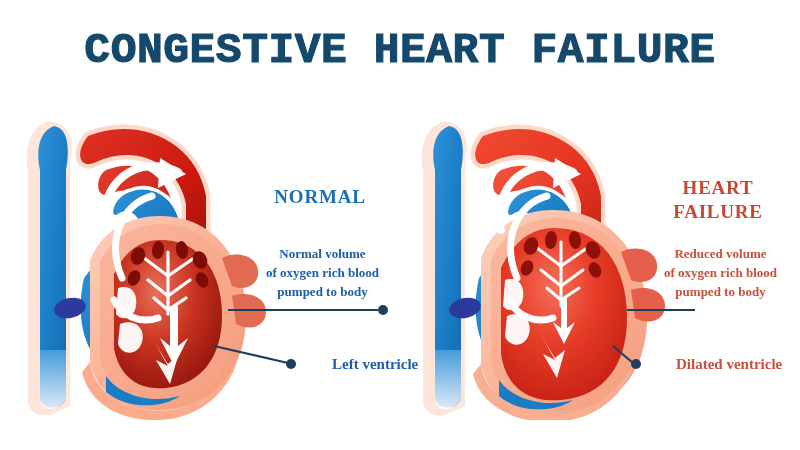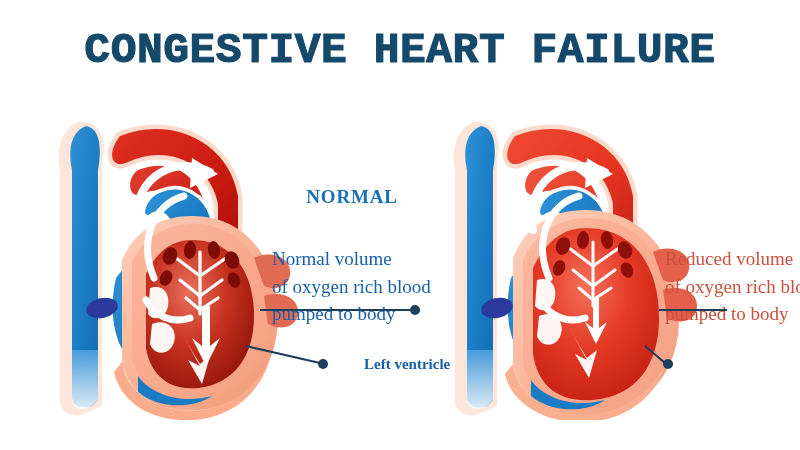--- a/index.html
+++ b/index.html
@@ -28,21 +28,20 @@
     color: #14496b;
     white-space: nowrap;
     -webkit-text-stroke: 1.1px #14496b;
   }
 
   .panel {
     position: absolute;
     top: 100px;
     width: 400px;
     height: 330px;
-    margin-left: 32px;
   }
   #panel-normal  { left: 0; }
   #panel-failure { left: 395px; }
 
   .diagram {
     position: absolute;
     top: 0;
     left: 10px;
     width: 270px;
     height: 320px;
@@ -66,23 +65,24 @@
   #heading-failure {
     left: 248px;
     top: 76px;
     width: 150px;
     color: #c8452f;
   }
 
   .desc {
     position: absolute;
     font-family: "Liberation Serif", serif;
-    font-weight: normal;
-    font-size: 19px;
+    font-weight: bold;
+    font-size: 13px;
     line-height: 1.45;
+    text-align: center;
     white-space: pre-line;
   }
   #desc-normal {
     left: 240px;
     top: 145px;
     width: 165px;
     color: #1a5fa8;
   }
   #desc-failure {
     left: 238px;
@@ -361,24 +361,27 @@
       <path d="M150 58 L176 74 L148 88 Z" fill="#ffffff"></path>
       <path d="M112 178 C96 140 112 104 142 96" fill="none" stroke="#ffffff" stroke-width="7" stroke-linecap="round"></path>
       <path d="M104 200 C112 216 130 224 148 218" fill="none" stroke="#ffffff" stroke-width="7" stroke-linecap="round"></path>
 
       <path d="M76 264 C80 298 116 318 156 314 C196 310 224 282 232 252
                C224 296 190 320 150 322 C106 324 74 302 68 274 Z" fill="#f9ae90"></path>
       <path d="M94 280 C108 300 140 308 168 300 C148 314 112 312 94 296 Z" fill="#1a7cc4"></path>
     </svg>
   </div>
 
+  <div class="panel-heading" id="heading-failure" style="white-space: pre-line;">HEART
+FAILURE</div>
 
   <div class="desc" id="desc-failure">Reduced volume
 of oxygen rich blood
 pumped to body</div>
 
   <svg class="leader-svg">
     <line x1="232" y1="210" x2="300" y2="210" stroke="#1d3f5e" stroke-width="2.2"></line>
     <line x1="218" y1="246" x2="238" y2="263" stroke="#1d3f5e" stroke-width="2.2"></line>
     <circle cx="241" cy="264" r="5" fill="#1d3f5e"></circle>
   </svg>
 
+  <div class="callout-label" id="label-dilated-ventricle">Dilated ventricle</div>
 </div>
 
 </body></html>

